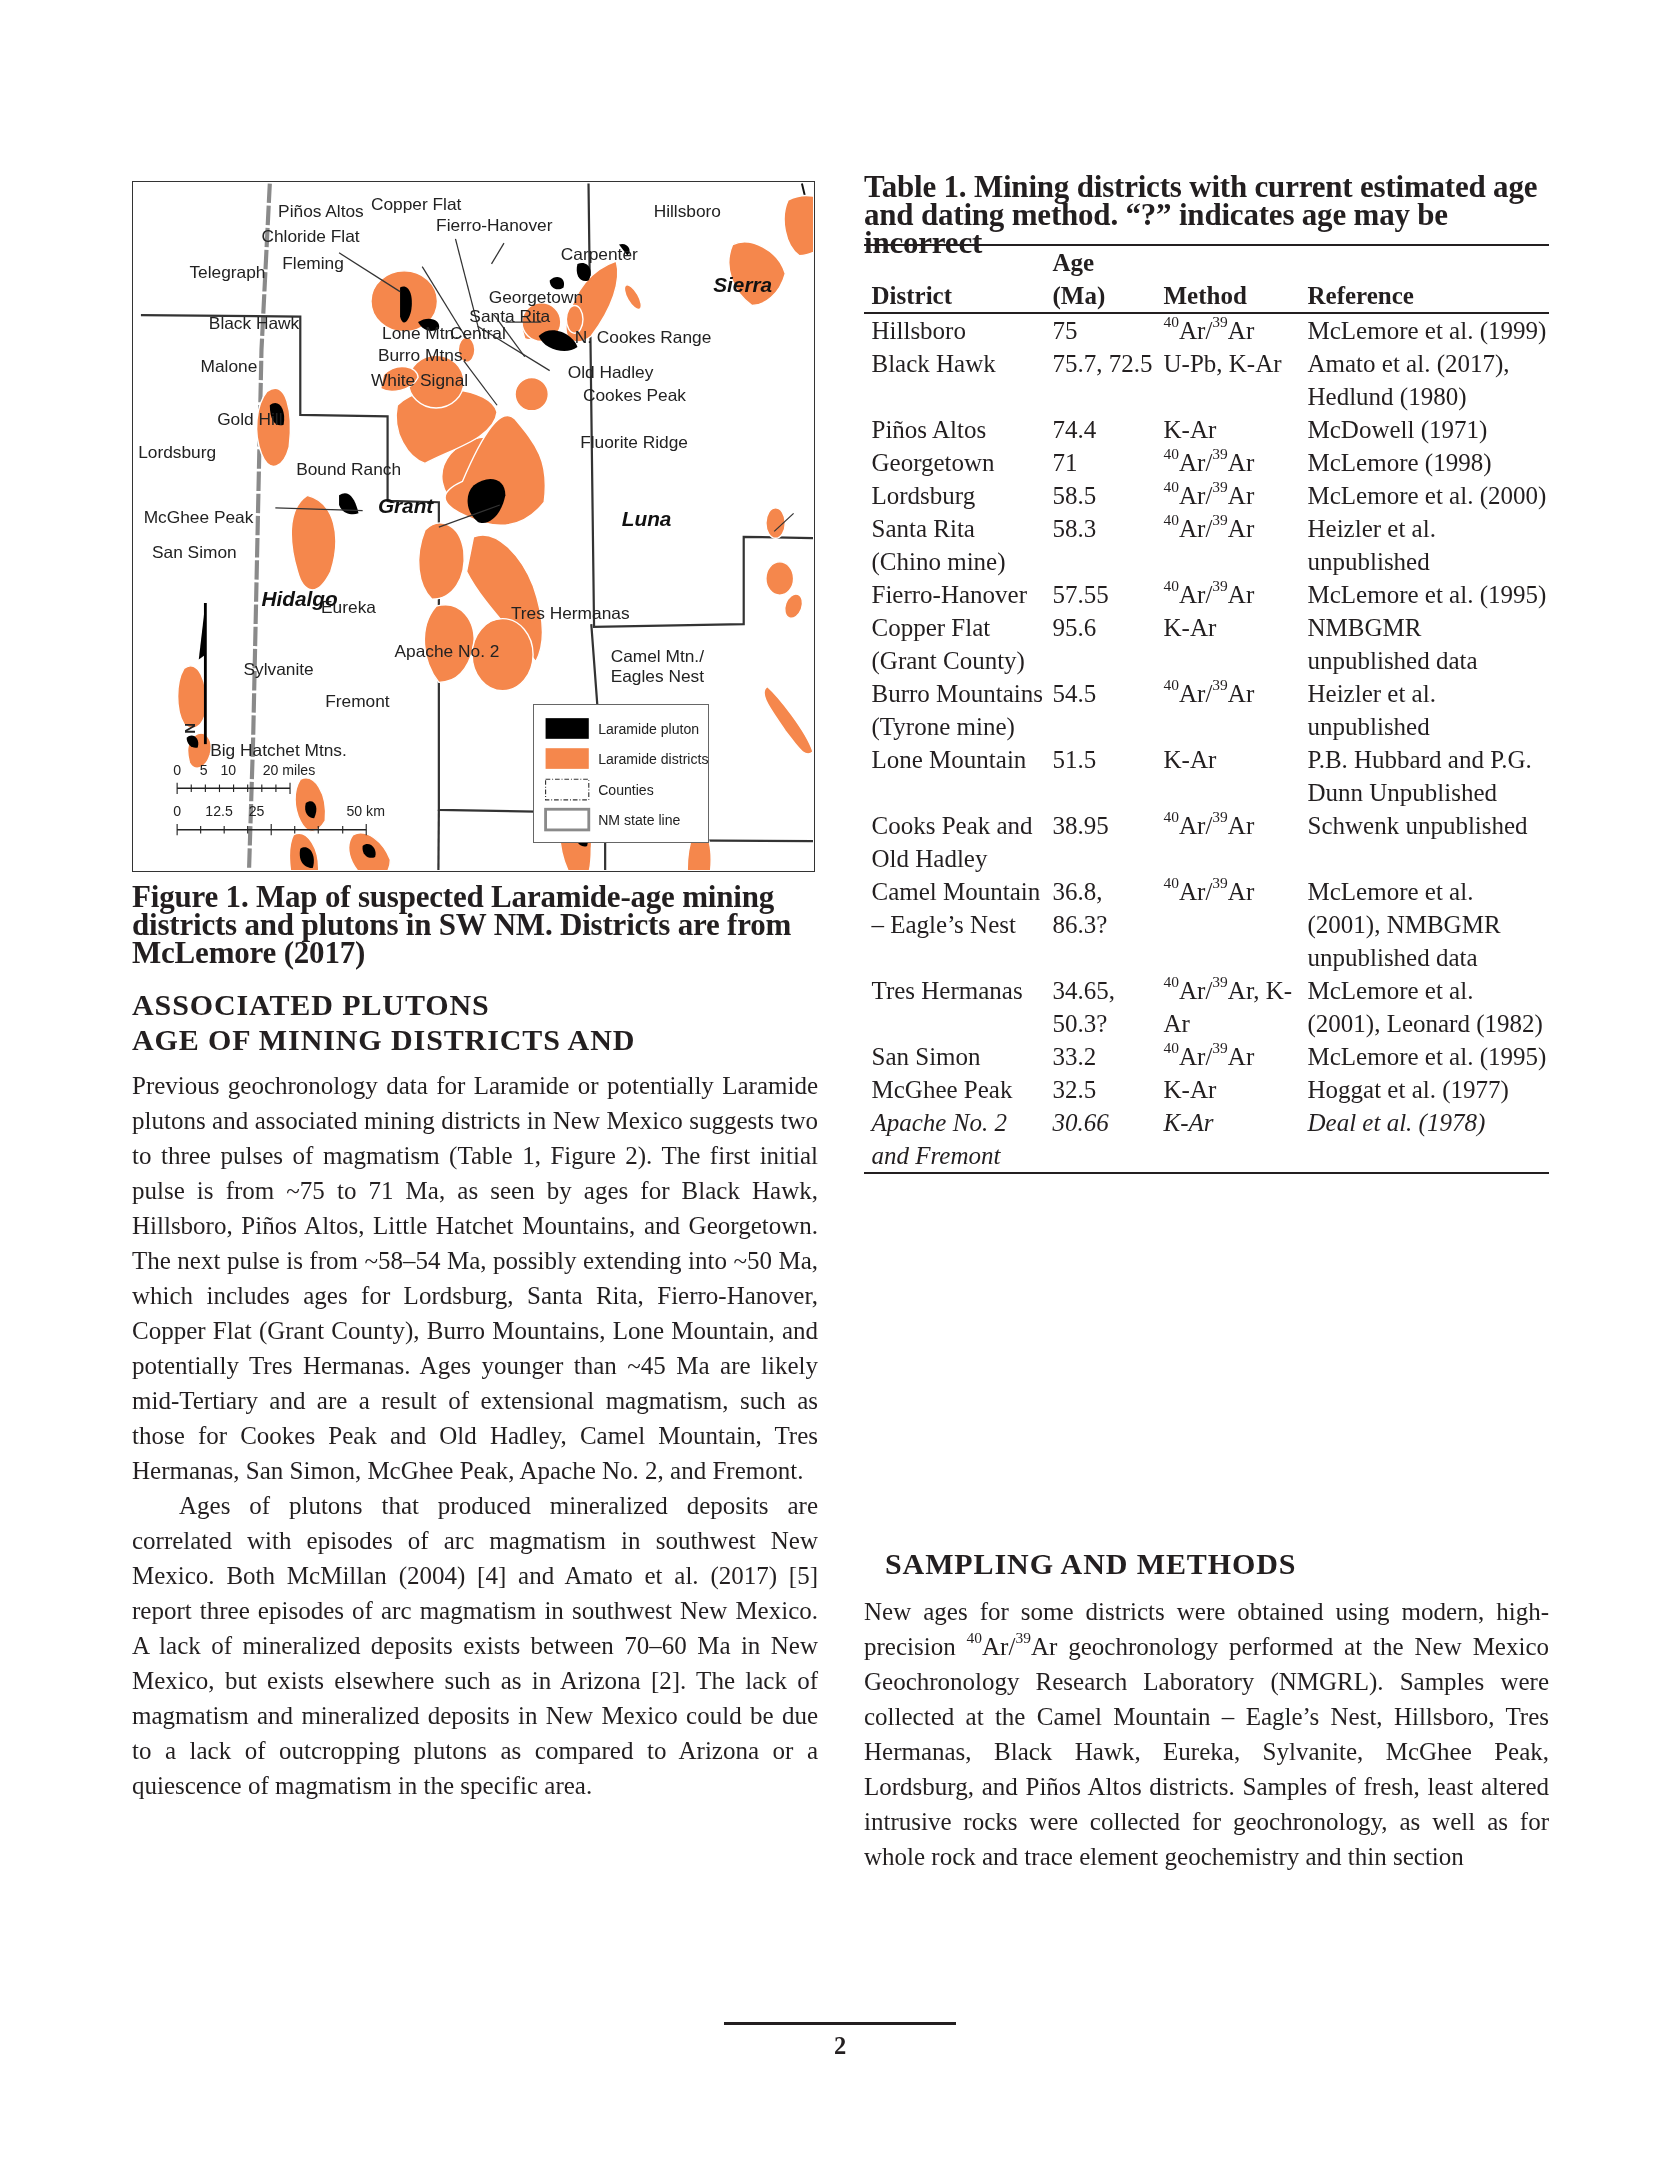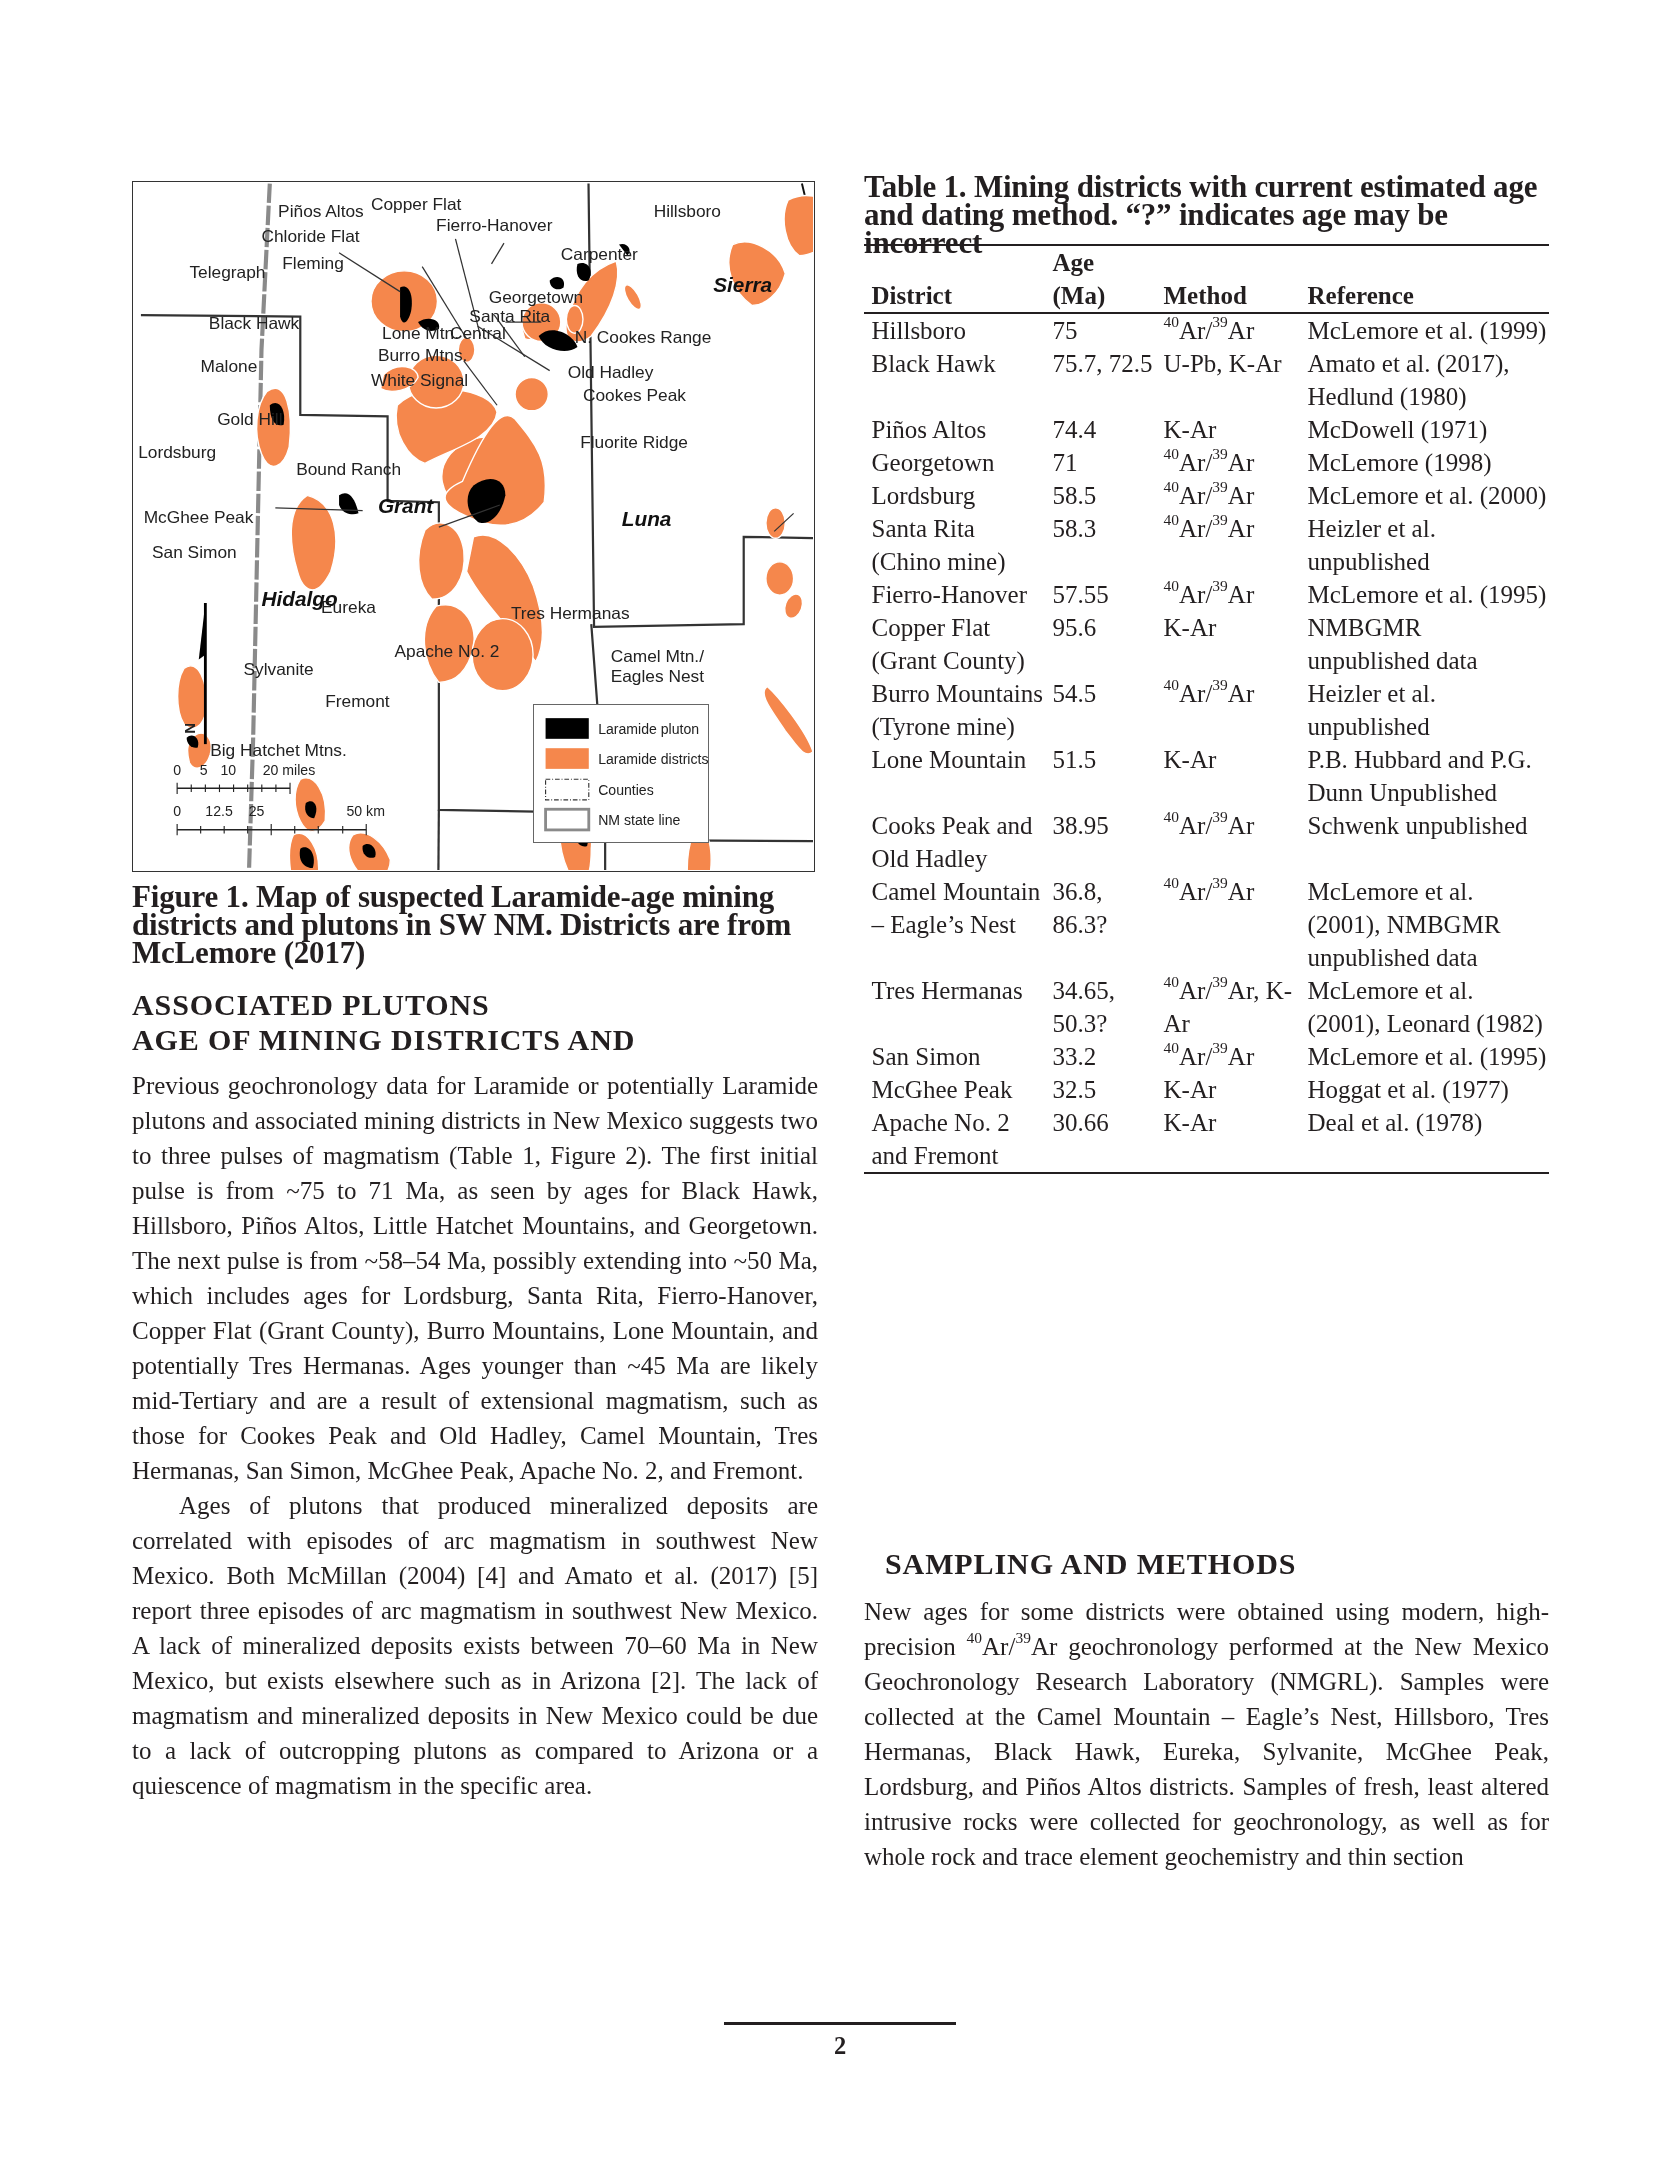--- a/index.html
+++ b/index.html
@@ -25,21 +25,21 @@
   #sec1-heading { left: 132px; top: 987px; width: 687px; }
   #sec1-body { left: 132px; top: 1068px; width: 686px; }
 
   
   #table-caption { left: 864px; top: 173px; width: 686px; }
   #table-wrap { left: 864px; top: 244px; width: 685px; }
   table { border-collapse: collapse; width: 685px; font-size: 25px; line-height: 33px; table-layout: fixed; }
   thead th { font-weight: bold; text-align: left; vertical-align: bottom; padding: 0 0 0 7.5px; }
   thead tr { border-top: 2.4px solid #231f20; border-bottom: 2.4px solid #231f20; }
   tbody td { vertical-align: top; padding: 0 0 0 7.5px; }
-  tbody tr:last-child { border-bottom: 2.4px solid #231f20; }
+  tbody tr:last-child { border-bottom: 2.4px solid #231f20; font-style: italic; }
   col.c1 { width: 181px; } col.c2 { width: 111px; } col.c3 { width: 144px; } col.c4 { width: 249px; }
   sup { font-size: 0.62em; line-height: 0; position: relative; top: -0.15em; vertical-align: super; }
 
   #sec2-heading { left: 864px; top: 1546px; width: 686px; margin-left: 21px; }
   #sec2-body { left: 864px; top: 1594px; width: 685px; }
 
   
   #footer-rule { left: 724px; top: 2022px; width: 232px; height: 2.8px; background: #231f20; }
   #page-number { left: 724px; top: 2032px; width: 232px; text-align: center; font-weight: bold; font-size: 24.5px; }
 </style>

